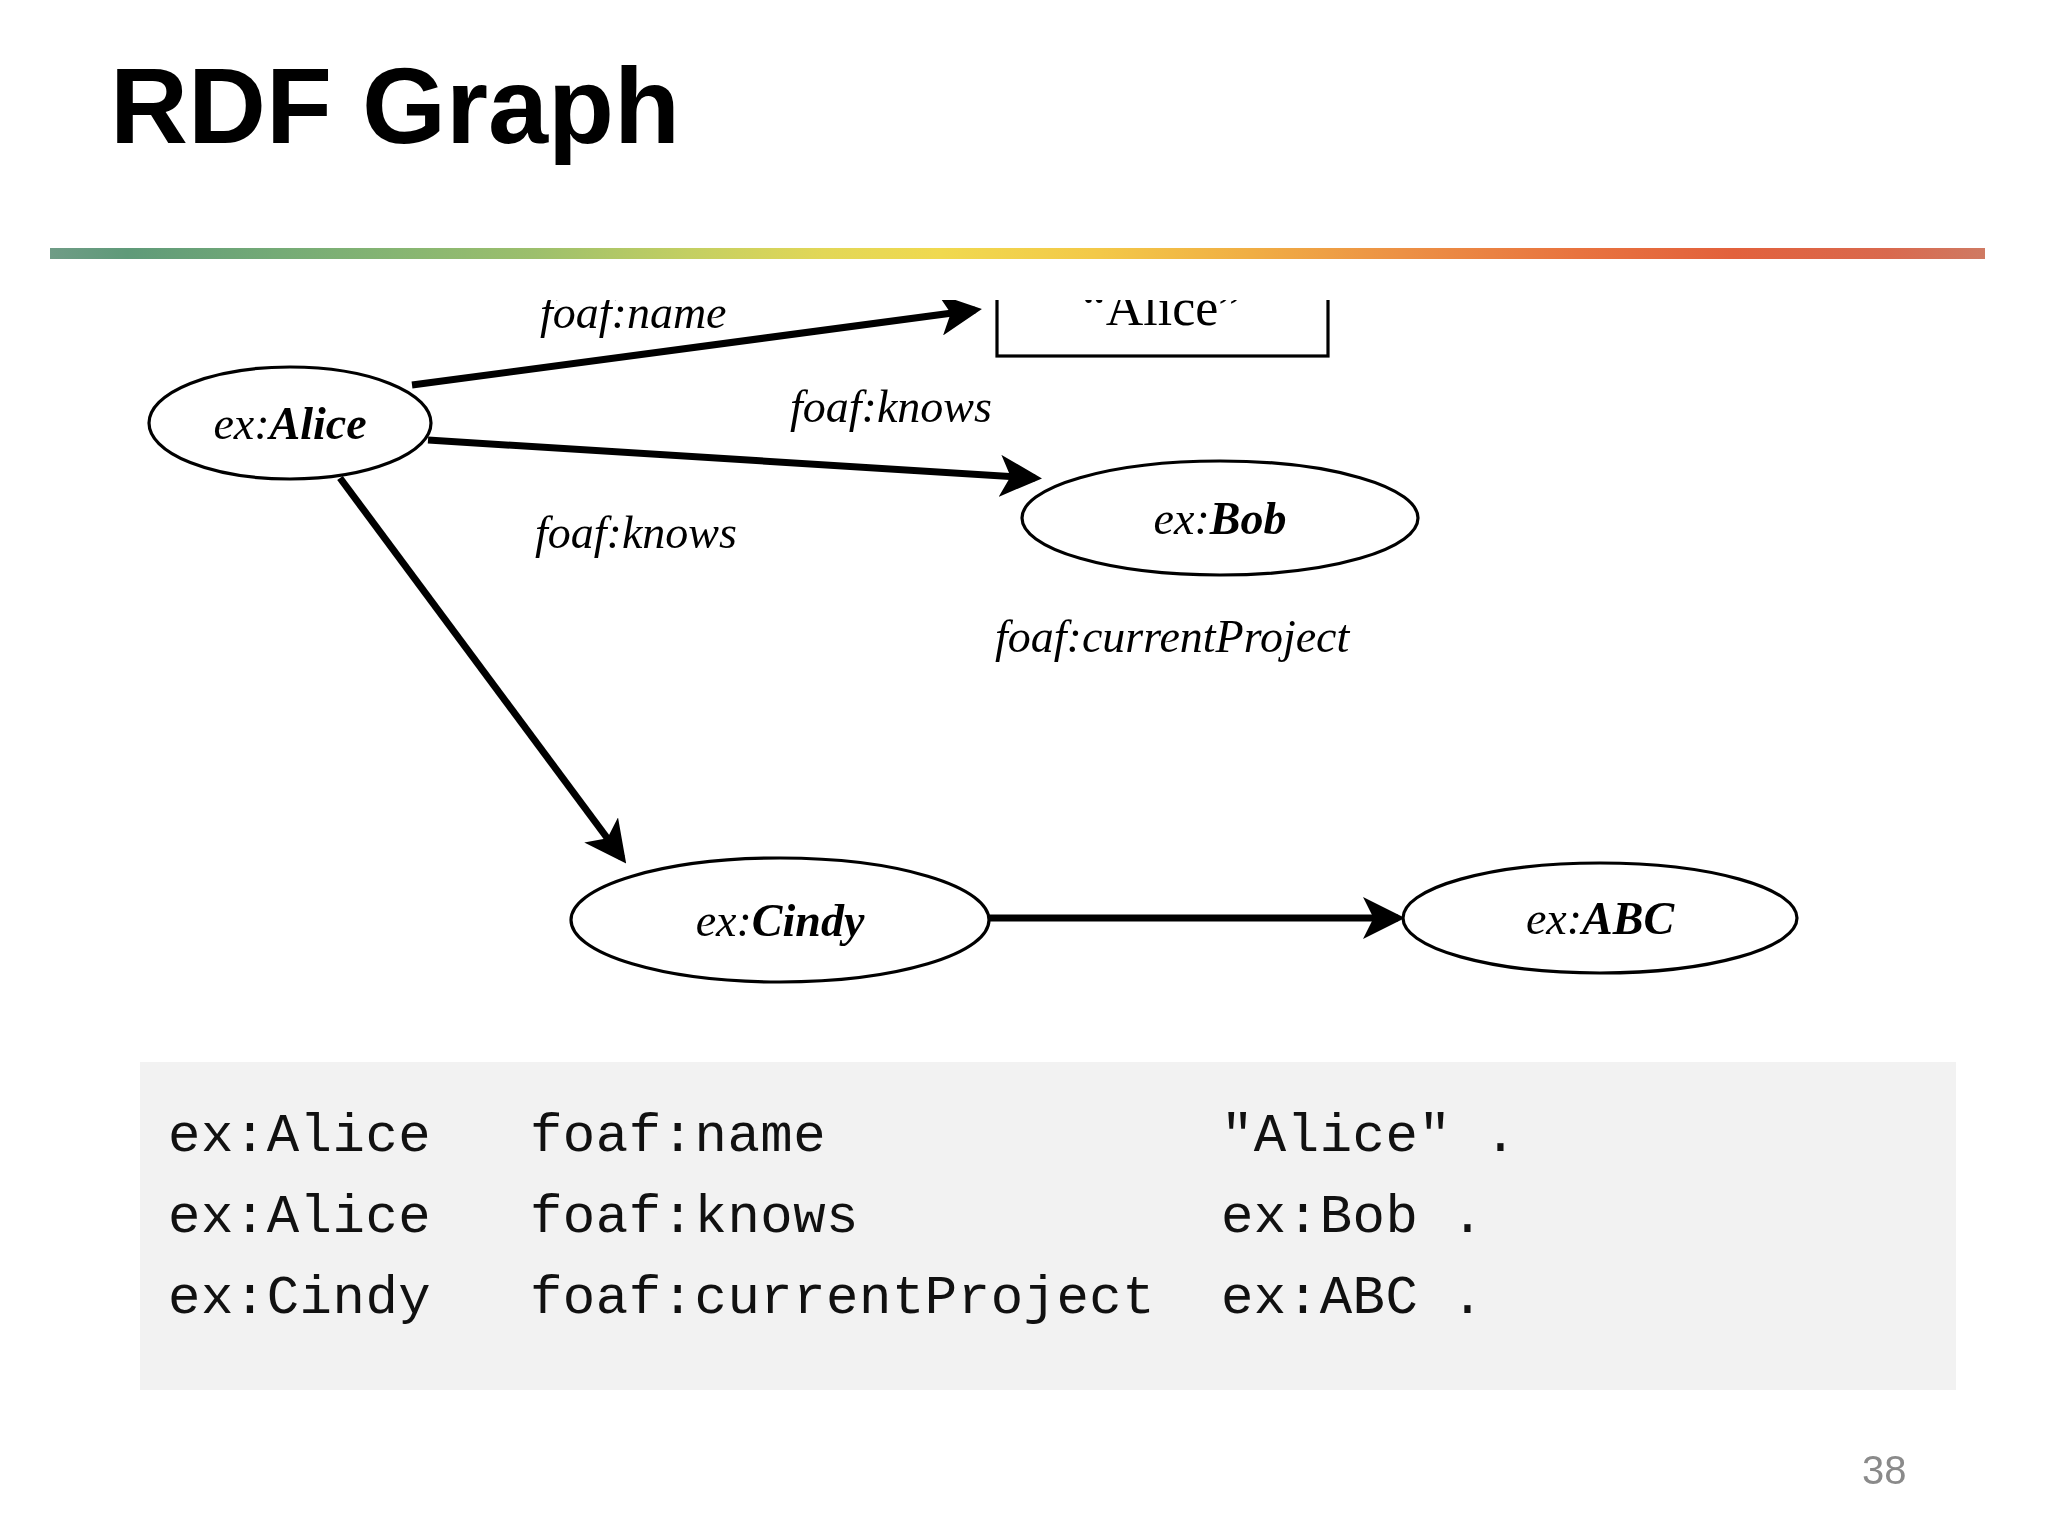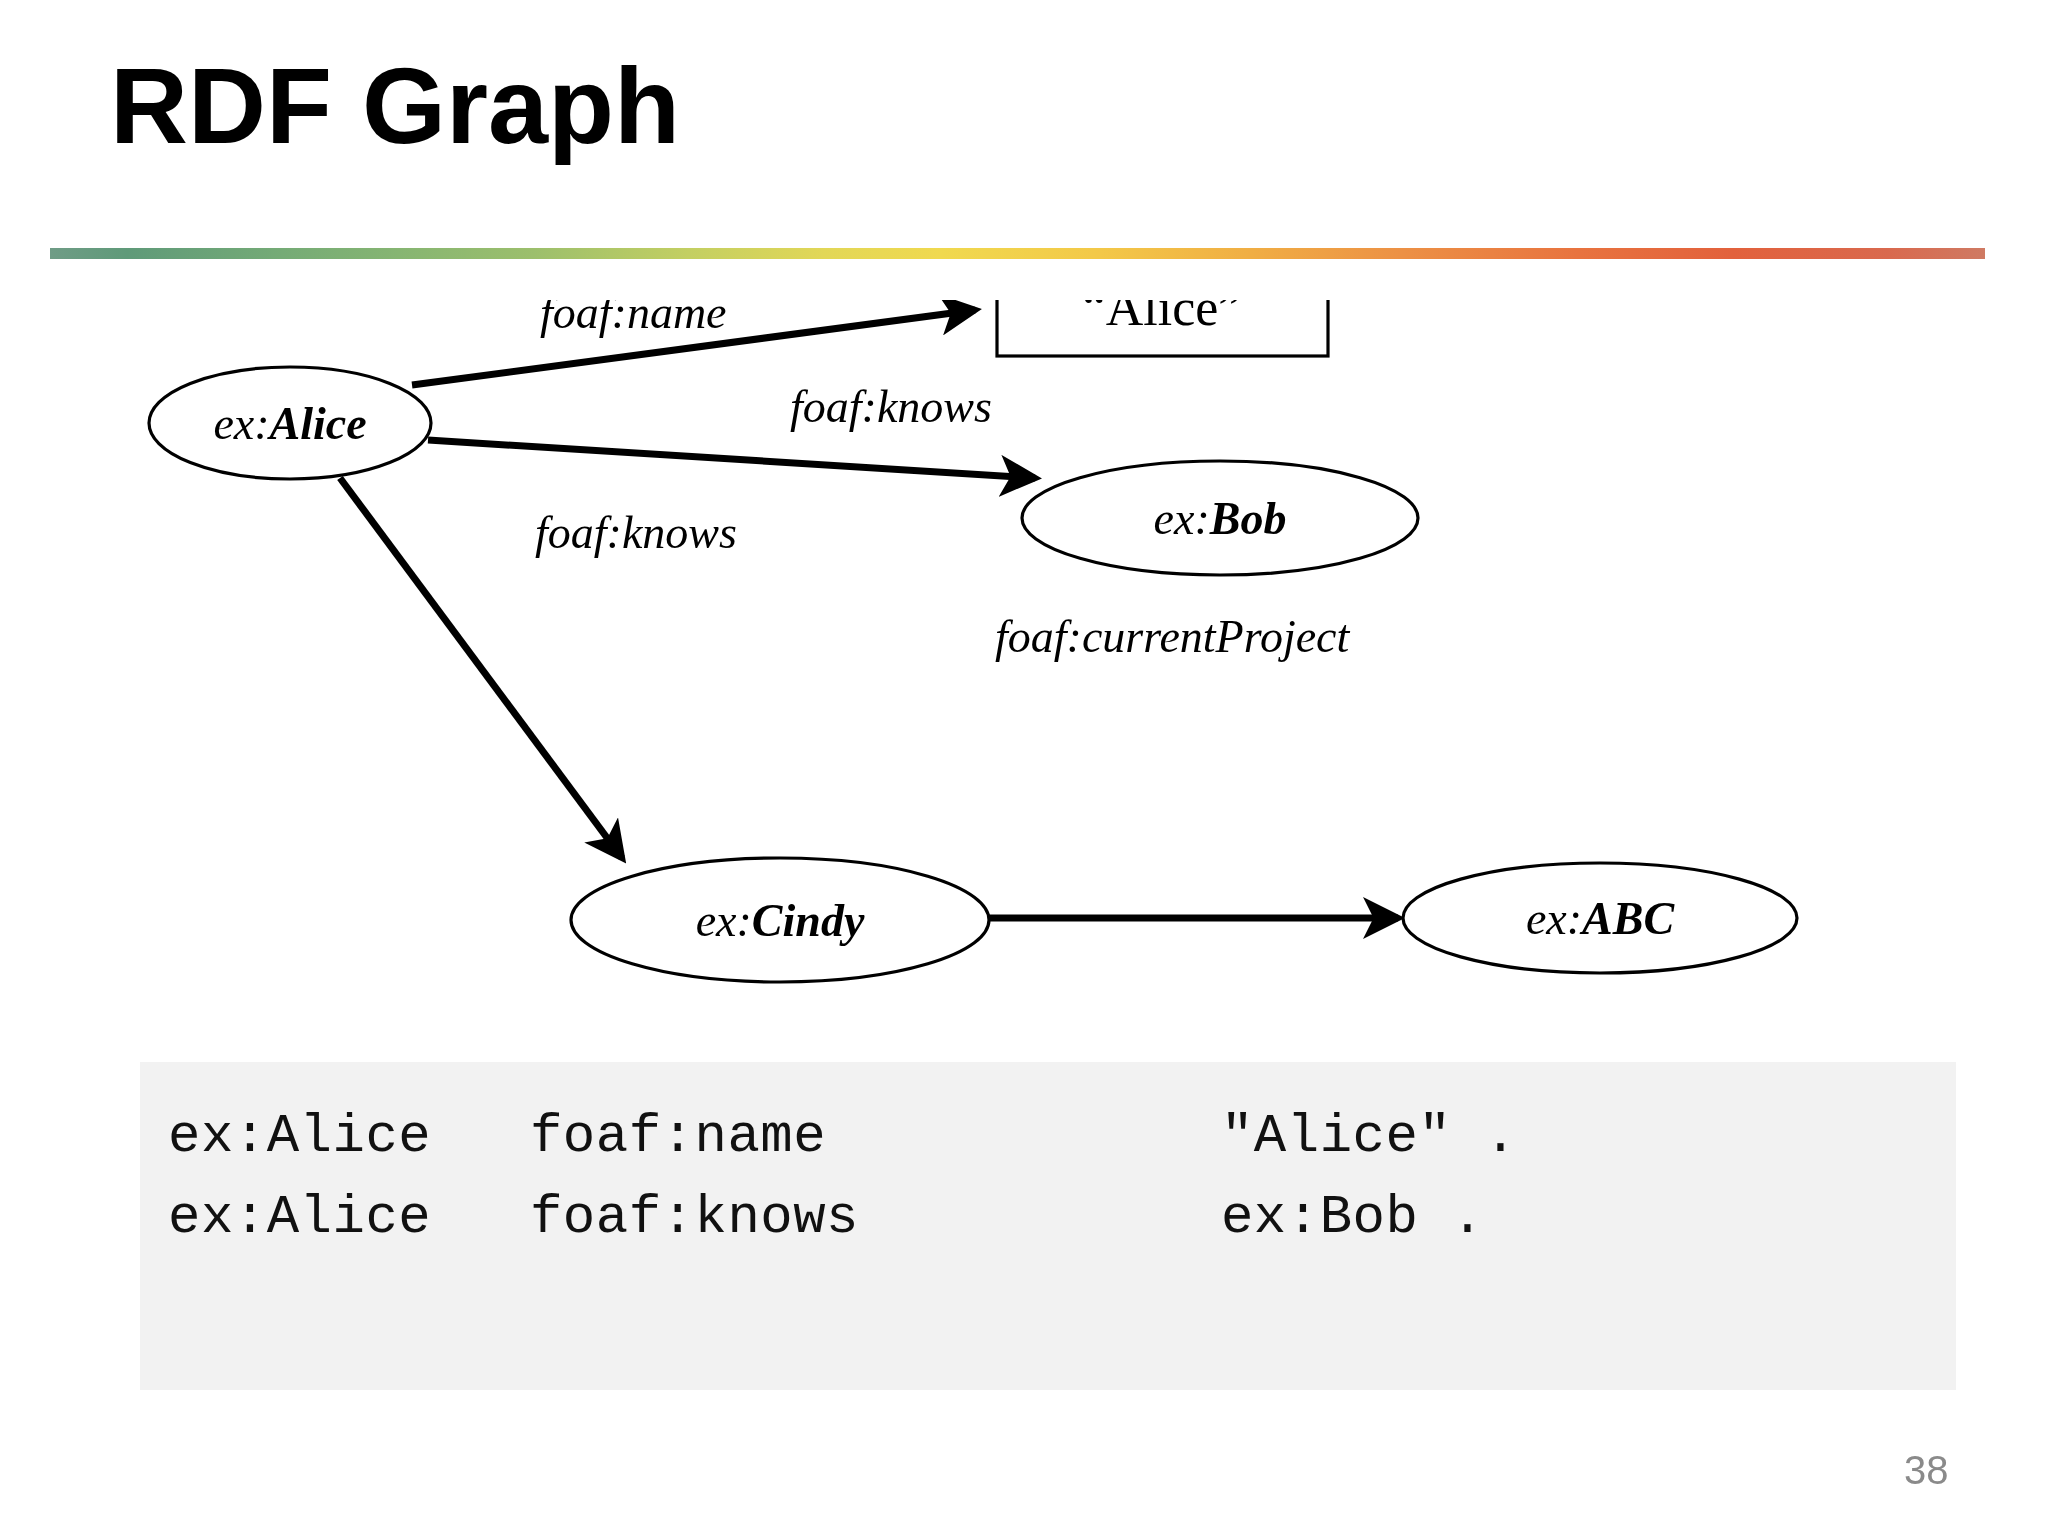--- a/index.html
+++ b/index.html
@@ -115,21 +115,21 @@
     font-size: 54px;
     line-height: 81px;
     color: #111111;
     white-space: pre;
     letter-spacing: 0.5px;
   }
 
   
   #page-number {
     position: absolute;
-    left: 1904px;
+    left: 1862px;
     top: 1448px;
     font-family: "Liberation Sans", sans-serif;
     font-weight: 300;
     font-size: 40px;
     color: #8a8a8a;
   }
 </style>
 </head>
 <body>
 
@@ -196,15 +196,16 @@
       <text class="node-label" x="1600" y="634" text-anchor="middle">
         <tspan>ex:</tspan><tspan class="bold">ABC</tspan>
       </text>
     </g>
   </svg>
 </div>
 
 <div id="code-block">
   <div class="code-line">ex:Alice   foaf:name            "Alice" .</div>
   <div class="code-line">ex:Alice   foaf:knows           ex:Bob .</div>
+  <div class="code-line">ex:Cindy   foaf:currentProject  ex:ABC .</div>
 </div>
 
 <div id="page-number">38</div>
 
 </body></html>

